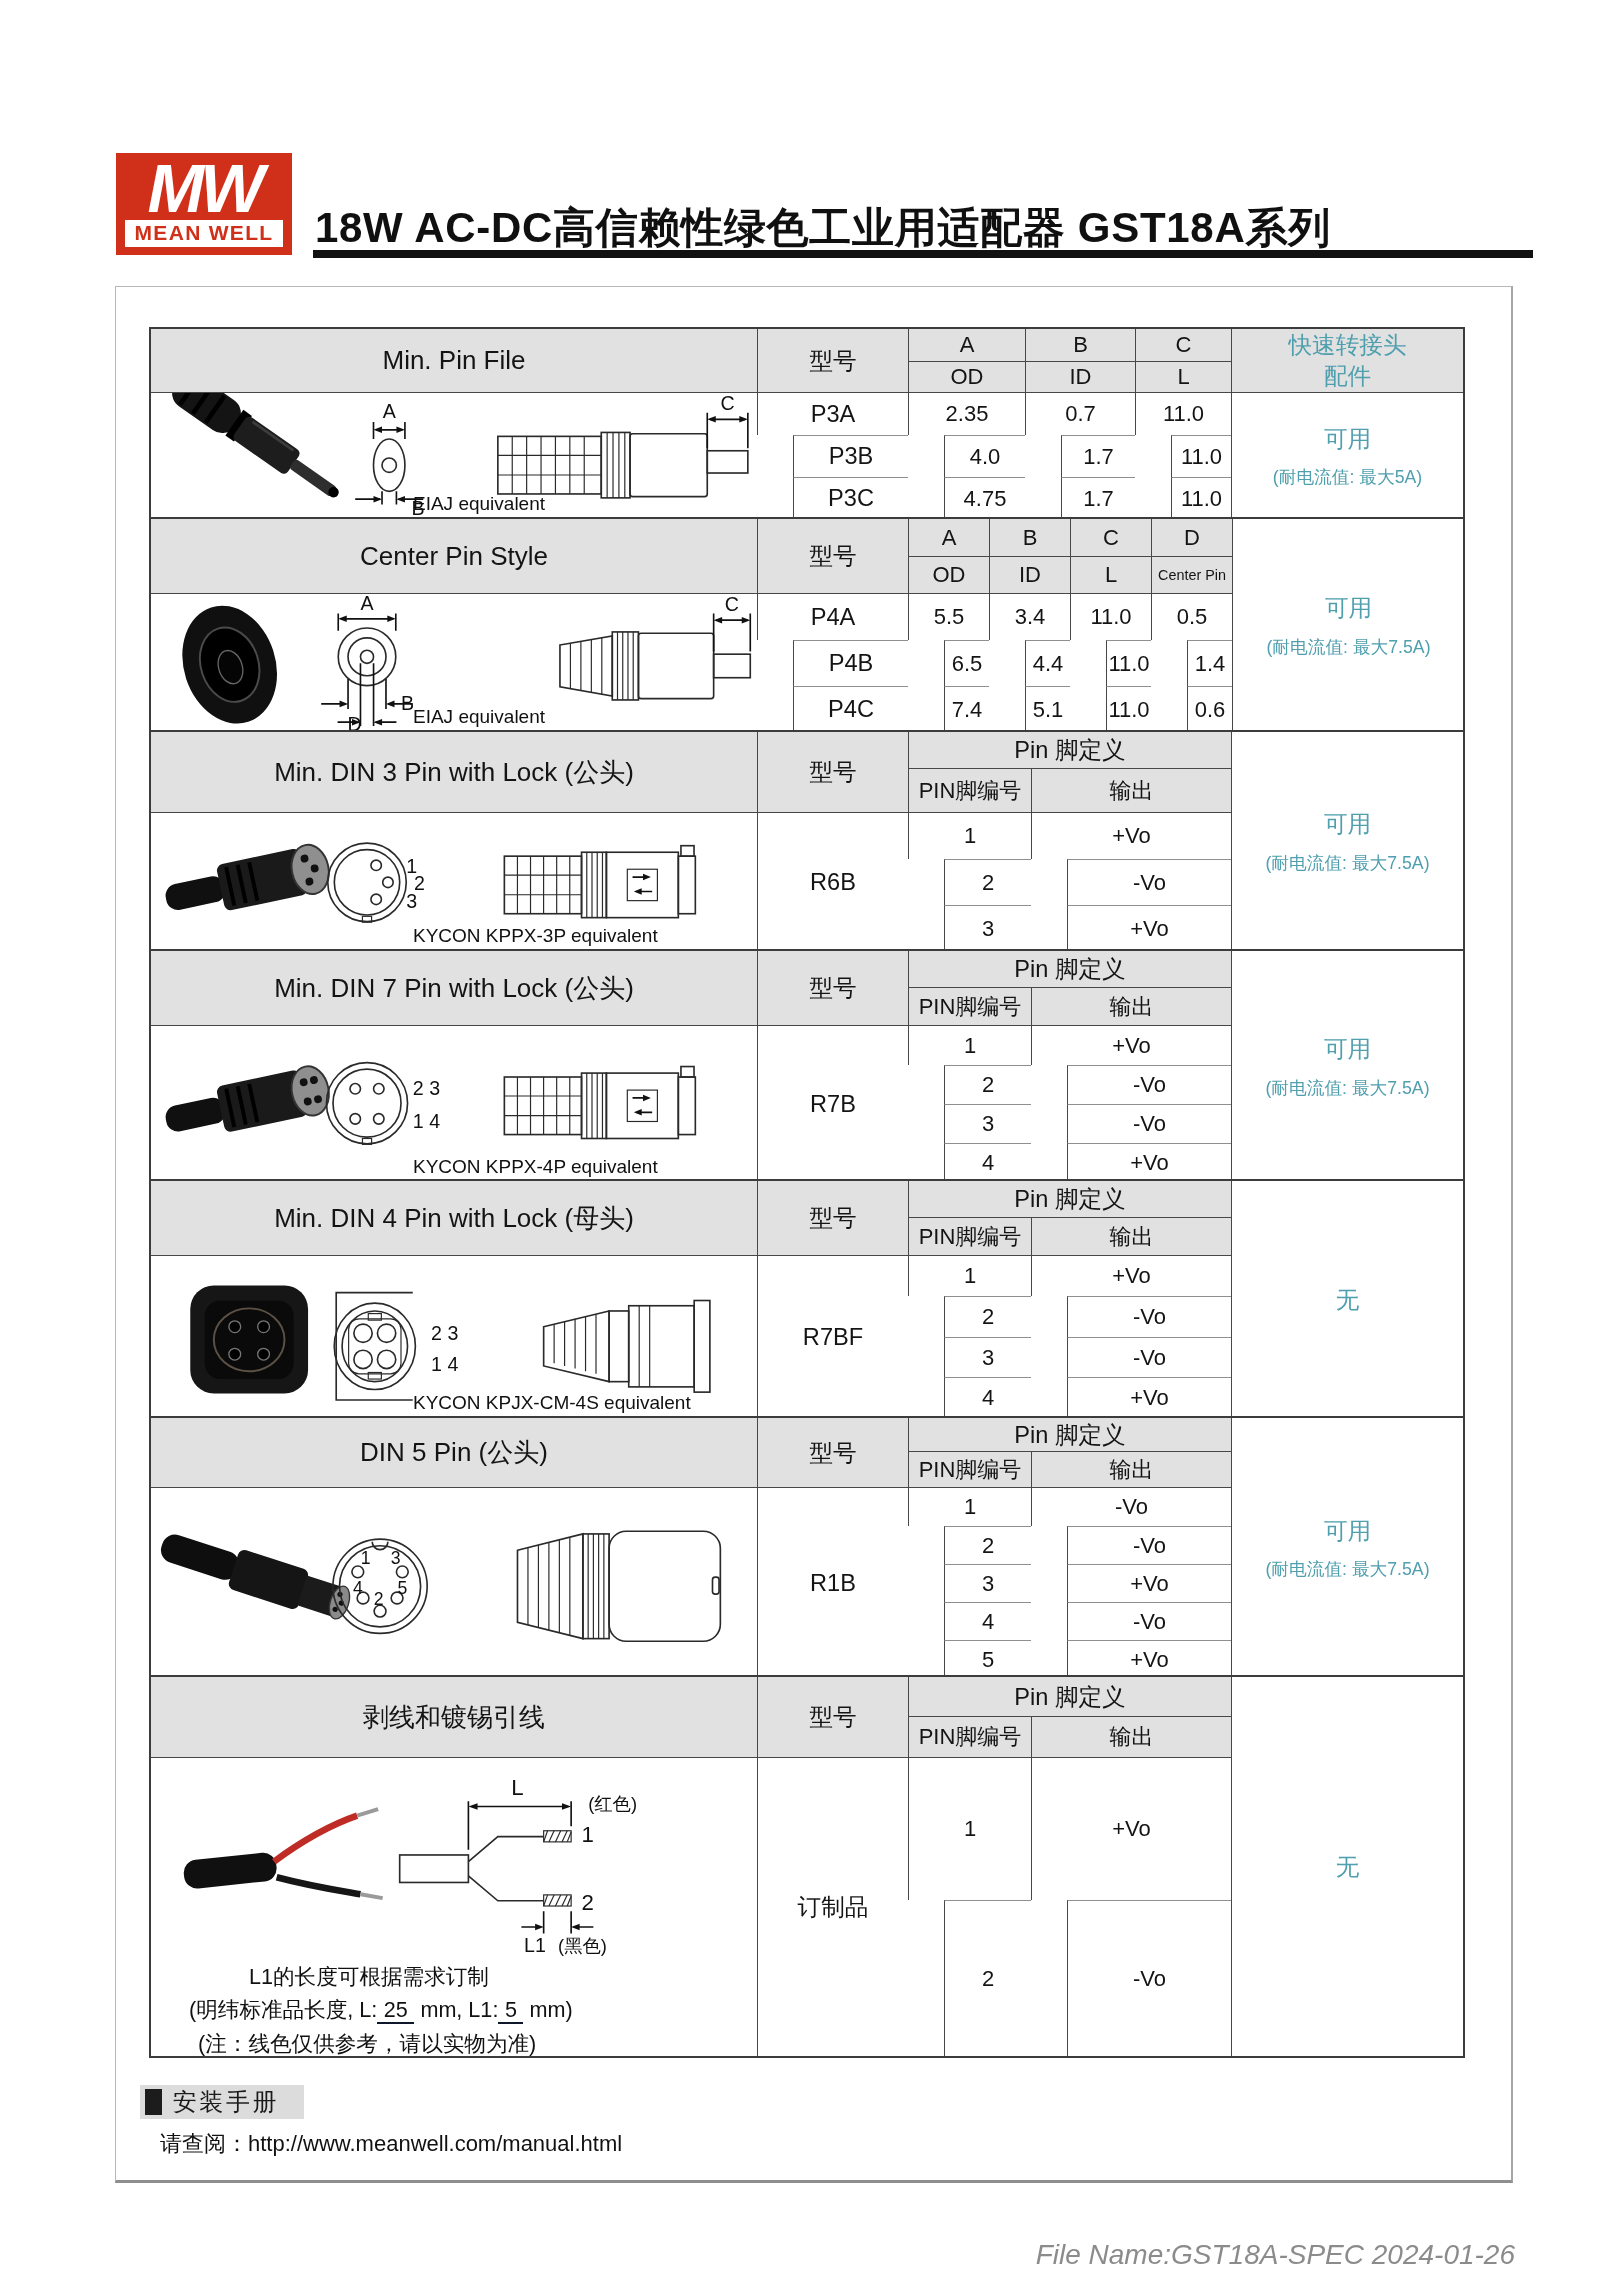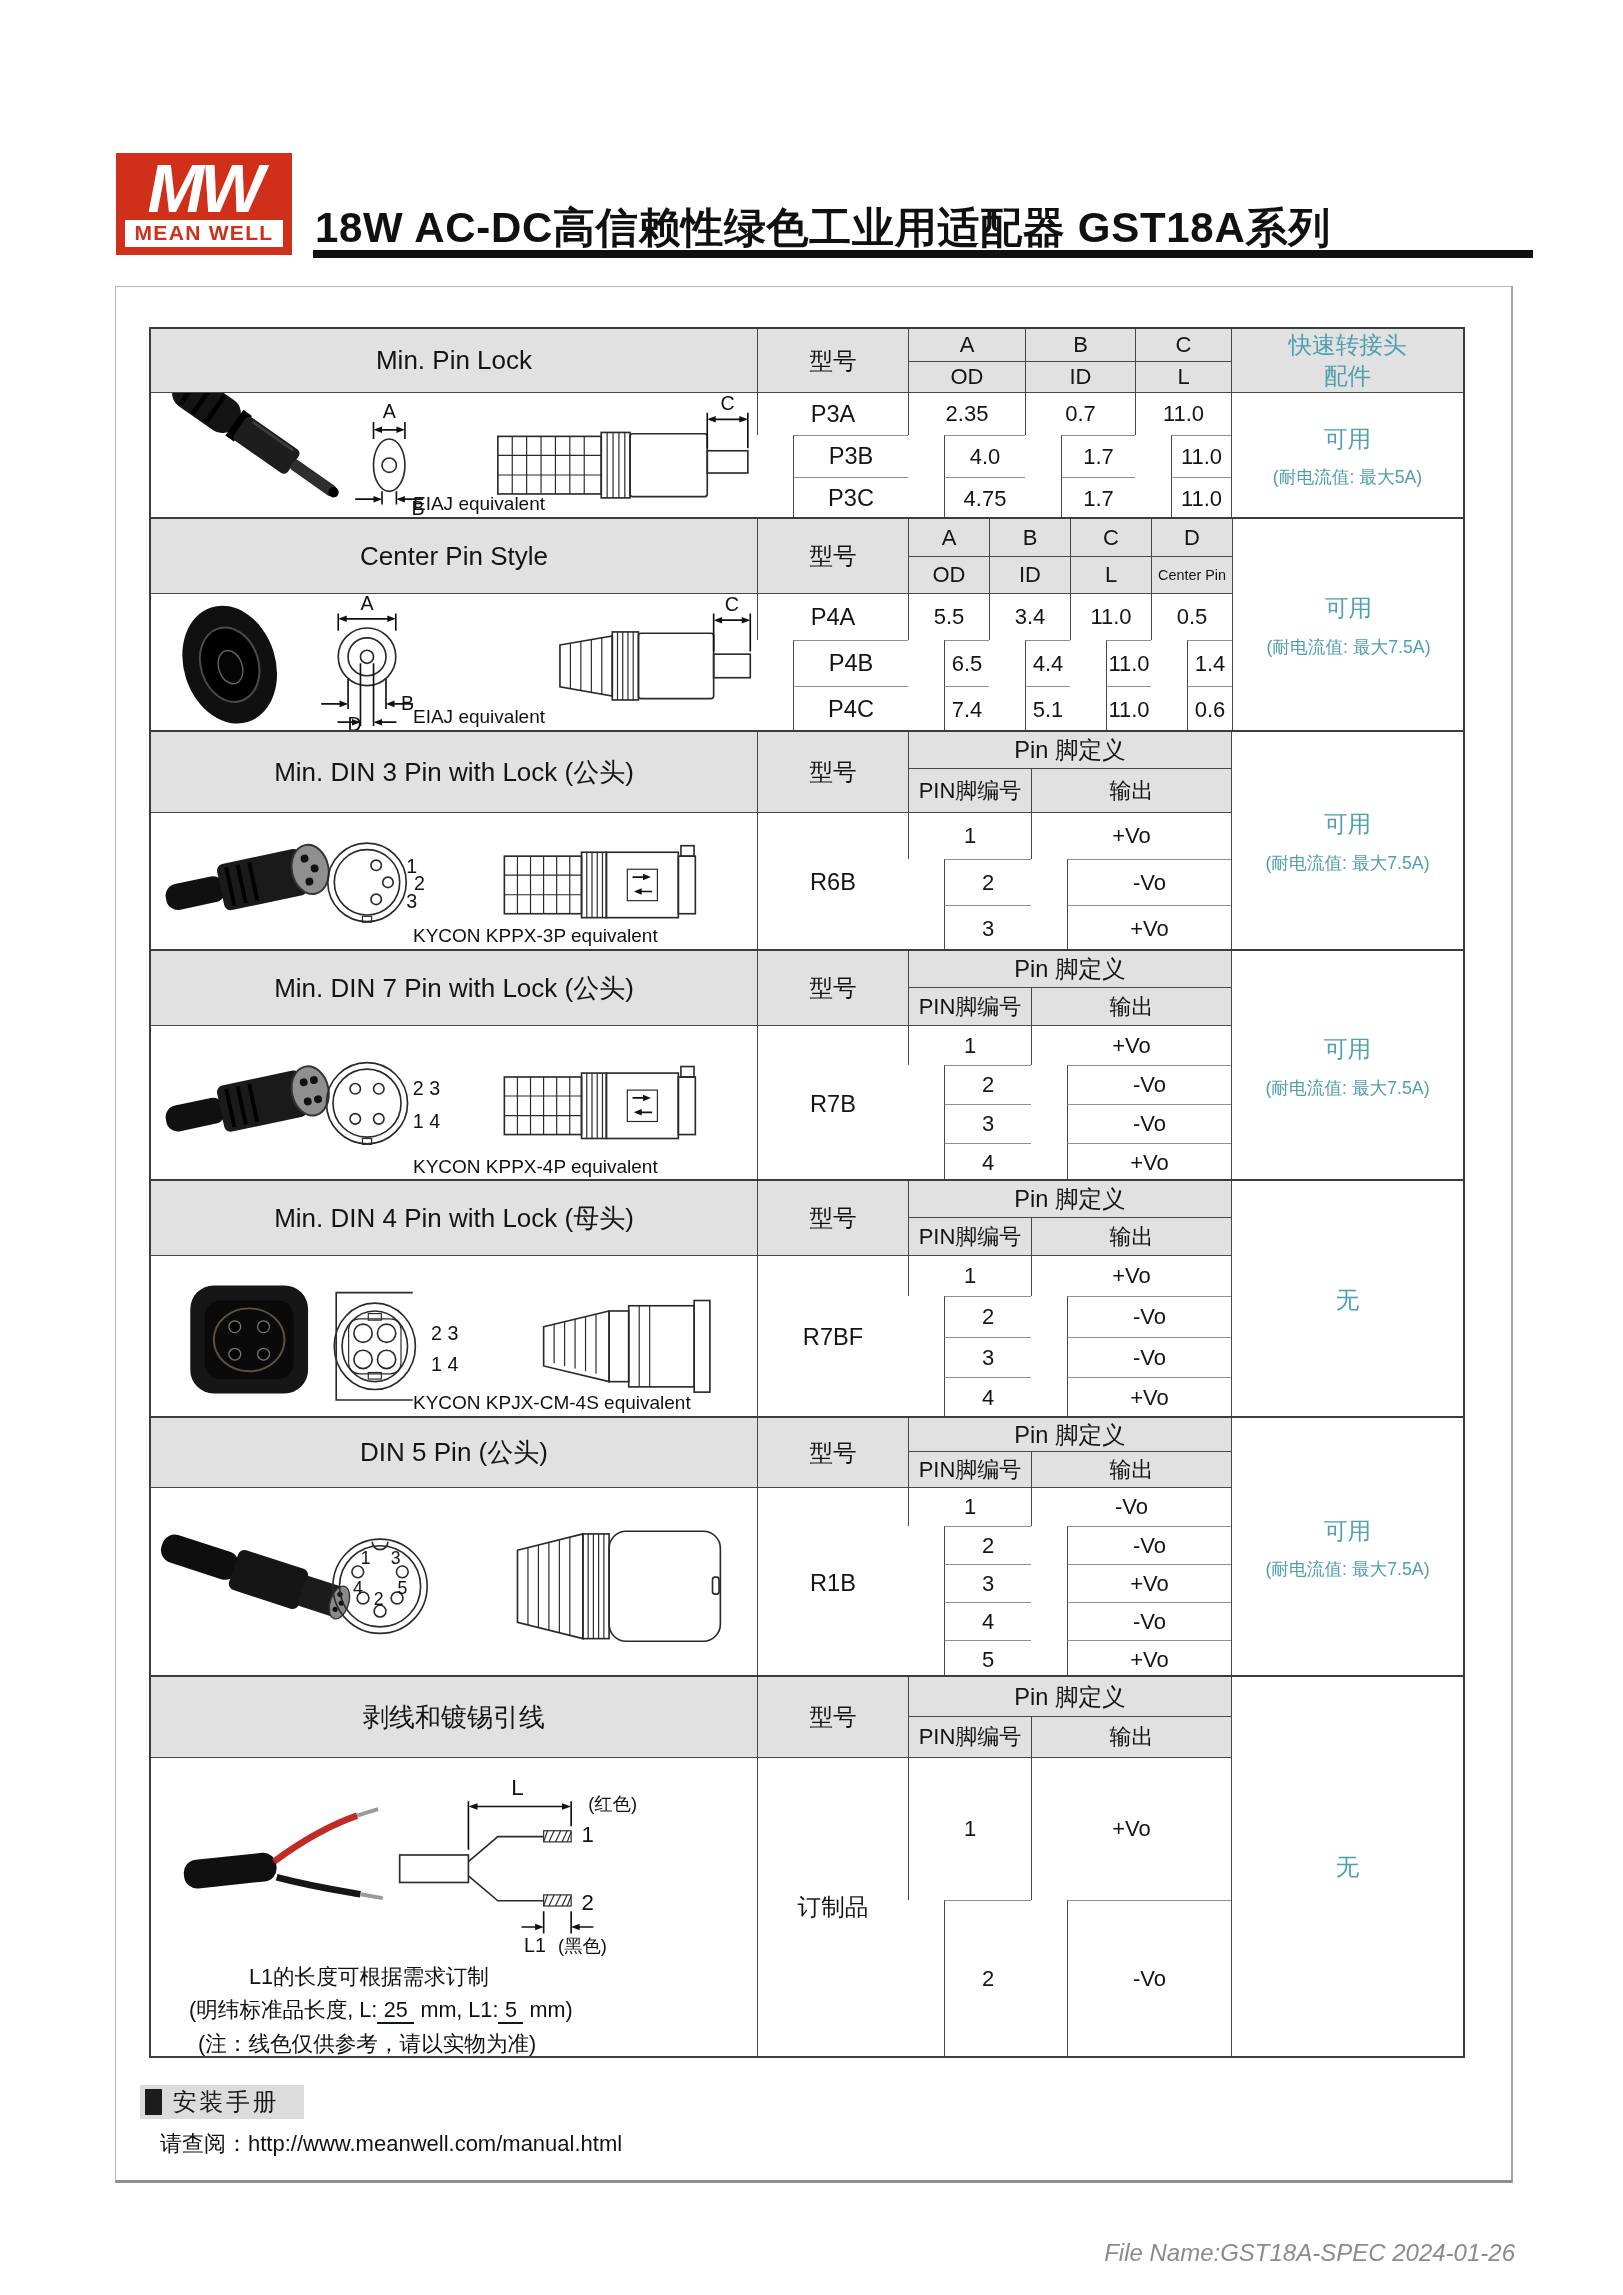--- a/index.html
+++ b/index.html
@@ -45,42 +45,42 @@
   .svgt{font-size:30px;fill:#111;font-family:"Liberation Sans",sans-serif;}
   
   .note{position:absolute;font-size:21.6px;color:#111;white-space:nowrap;}
   .u{border-bottom:2px solid #0f172a;padding:0 6.5px;}
   
   .install-box{position:absolute;left:140px;top:2085px;width:164px;height:34px;background:#dcdcdc;
                display:flex;align-items:center;}
   .install-sq{width:17px;height:26px;background:#1c1c1c;margin-left:5.2px;}
   .install-txt{font-size:24px;color:#1a1a1a;margin-left:10.5px;letter-spacing:2.6px;}
   .manual-line{position:absolute;left:160px;top:2129px;font-size:22px;color:#111;}
-  .file-info{position:absolute;right:108px;top:2239px;font-size:24px;color:#8b8b8b;font-style:italic;}
+  .file-info{position:absolute;right:108px;top:2239px;font-size:28px;color:#8b8b8b;font-style:italic;}
 </style>
 </head>
 <body>
 
 <div class="page">
 
   <div class="logo">
     <div class="logo-mw">MW</div>
     <div class="logo-strip">
       <span class="logo-brand">MEAN WELL</span>
     </div>
   </div>
   <div class="doc-title">18W AC-DC高信赖性绿色工业用适配器  GST18A系列</div>
   <div class="title-rule"></div>
 
   <div class="frame"></div>
 
   <div class="tbl">
 
     <div class="sec" style="top:0;height:190px;grid-template-columns:606px 151px 117px 110px 96px 232px;grid-template-rows:32px 32px 42px 42px 42px;">
-      <div class="c hdr t1 hb" style="grid-area:1/1/3/2">Min. Pin Lock</div>
+      <div class="c hdr t1 hb" style="grid-area:1/1/3/2">Min. Pin File</div>
       <div class="c hdr vl hb mdl" style="grid-area:1/2/3/3">型号</div>
       <div class="c hdr vl" style="grid-area:1/3/2/4">A</div>
       <div class="c hdr vl" style="grid-area:1/4/2/5">B</div>
       <div class="c hdr vl" style="grid-area:1/5/2/6">C</div>
       <div class="c hdr vl ht hb" style="grid-area:2/3/3/4">OD</div>
       <div class="c hdr vl ht hb" style="grid-area:2/4/3/5">ID</div>
       <div class="c hdr vl ht hb" style="grid-area:2/5/3/6">L</div>
       <div class="c hdr vl hb teal" style="grid-area:1/6/3/7">
         <div class="acc-h1">快速转接头</div>
         <div class="acc-h1">配件</div>

